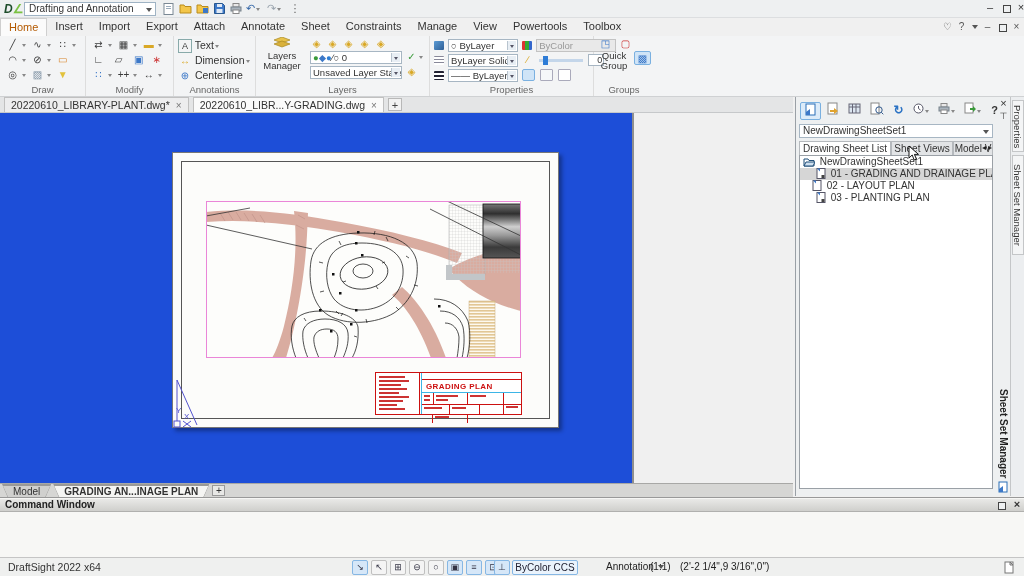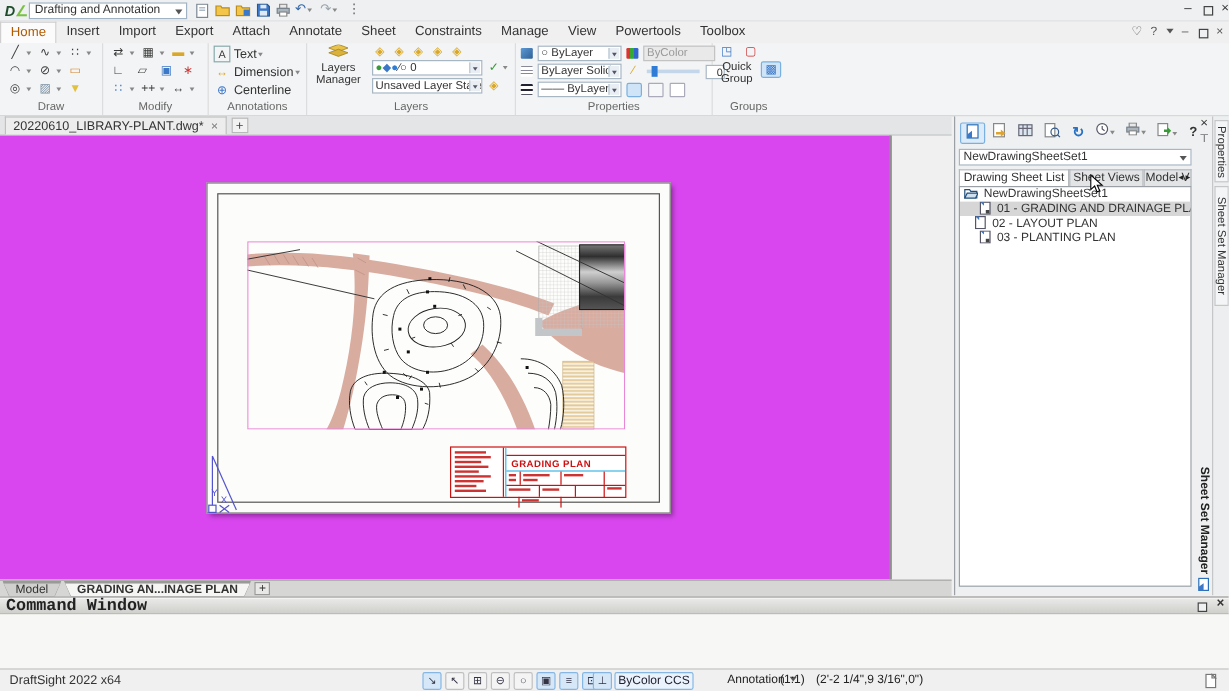--- a/index.html
+++ b/index.html
@@ -57,21 +57,21 @@
 
   
   #doctabs { position:absolute; left:0; top:97px; width:793px; height:16px; background:#e4e5e6; border-bottom:1px solid #c6c8ca; }
   .dtab { float:left; height:15px; line-height:14px; font-size:10.5px; padding:0 6px; border:1px solid #c0c0c0; border-bottom:none; margin-left:4px; background:#ededee; color:#333; white-space:nowrap; }
   .dtab.active { background:#fafafa; }
   .dtab .x { margin-left:6px; color:#777; font-size:10px; }
   .dtab .x::before { content:"×"; }
   #newtab { float:left; width:14px; height:13px; margin:1px 0 0 4px; border:1px solid #b8b8b8; background:#f2f2f2; text-align:center; line-height:12px; font-size:11px; color:#444; }
 
   
-  #canvas { position:absolute; left:0; top:113px; width:743px; height:370px; background:#d946ef; border-right:2px solid #8f8f8f; overflow:hidden; }
+  #canvas { position:absolute; left:0; top:113px; width:634px; height:370px; background:#1d4ed8; border-right:2px solid #8f8f8f; overflow:hidden; }
   #sheet { position:absolute; left:172px; top:39px; width:387px; height:276px; background:#fcfcfa; border:1px solid #777; box-shadow:3px 3px 4px rgba(0,0,0,0.35); }
   #sheet-frame { position:absolute; left:8px; top:8px; right:8px; bottom:8px; border:1px solid #555; }
   #viewport-svg { position:absolute; left:33px; top:48px; }
   #redmark { position:absolute; left:779px; top:96px; width:14px; height:2px; background:#b22222; }
 
   
   #tblock { position:absolute; left:202px; top:219px; width:147px; height:43px; background:#fff; border:1px solid #cc1111; }
   #tb-left { position:absolute; left:0; top:0; width:44px; bottom:0; border-right:1px solid #cc1111; padding-top:1px; }
   .tb-line { height:2px; background:#cc3333; margin:2px 3px 0 3px; }
   #tb-bluev { position:absolute; left:45px; top:0; bottom:0; width:0; border-left:1px solid #3db5e6; }
@@ -107,21 +107,21 @@
   #strip .winbtn { left:1px; width:13px; }
   #vtitle { position:absolute; left:2px; bottom:18px; writing-mode:vertical-rl; font-size:10px; font-weight:bold; color:#222; white-space:nowrap; }
   #vtitle-icon { position:absolute; left:2px; bottom:3px; }
 
   
   #edgestrip { position:absolute; left:1010px; top:97px; width:14px; height:399px; background:#eceef0; border-left:1px solid #c4c6c8; }
   .vtab { position:absolute; left:1px; width:12px; writing-mode:vertical-rl; font-size:9.5px; color:#333; background:#f4f5f6; border:1px solid #c4c6c8; padding:4px 0; text-align:center; white-space:nowrap; }
 
   
   #cmdwin { position:absolute; left:0; top:497px; width:1024px; height:60px; background:#f6f6f4; border-top:1px solid #999; }
-  #cmdheader { position:absolute; left:0; top:1px; width:1024px; height:13px; background:linear-gradient(#e9e9e7,#cfcfcc); border-bottom:1px solid #b0b0ae; font-size:14px; font-weight:bold; line-height:12px; padding-left:5px; color:#222;font-family:Liberation Mono, monospace; }
+  #cmdheader { position:absolute; left:0; top:1px; width:1024px; height:13px; background:linear-gradient(#e9e9e7,#cfcfcc); border-bottom:1px solid #b0b0ae; font-size:10px; font-weight:bold; line-height:12px; padding-left:5px; color:#222; }
   #cmdheader .winbtn { top:0; height:12px; line-height:10px; }
 
   
   #statusbar { position:absolute; left:0; top:557px; width:1024px; height:19px; background:#eff0ef; border-top:1px solid #c5c5c5; font-size:10.5px; }
   #sb-app { position:absolute; left:8px; top:3px; color:#333; }
   .sbicon { position:absolute; top:2px; width:16px; height:15px; border:1px solid #c0c0c0; background:#f4f4f4; border-radius:2px; text-align:center; line-height:13px; font-size:9px; color:#334; }
   .sbicon.on { background:#d6e7f8; border-color:#86b7e4; }
   #sb-dccs { position:absolute; left:512px; top:2px; width:66px; height:15px; border:1px solid #86b7e4; background:#eaf3fc; border-radius:2px; text-align:center; line-height:13px; font-size:10px; color:#223; }
   #sb-anno { position:absolute; left:584px; top:2px; width:60px; height:15px; line-height:14px; font-size:10px; color:#222; padding-left:2px;margin-left:20px; }
   #sb-anno .caret { margin-left:4px; }
@@ -297,21 +297,21 @@
       </div>
       <div class="rlabel">Layers</div>
     </div>
 
     <div class="rsec" style="left:430px;width:164px">
       <div style="padding:2px 0 0 3px">
         <div class="rrow">
           <span class="pbox" style="background:linear-gradient(135deg,#5b9bd5,#2f5f96)"></span>
           <span class="rcombo" style="width:70px;padding-right:11px"><span>○ </span><span>ByLayer</span><span class="cbar"></span></span>
           <span class="pbox" style="background:linear-gradient(90deg,#d33 33%,#3a3 33%,#3a3 66%,#36c 66%)"></span>
-          <span class="rcombo disabled" style="width:60px"><span>ByColor</span></span>
+          <span class="rcombo disabled" style="width:80px"><span>ByColor</span></span>
         </div>
         <div class="rrow">
           <span class="pbox" style="background:repeating-linear-gradient(#889 0 1px,#fff 1px 3px)"></span>
           <span class="rcombo" style="width:70px;padding-right:11px"><span>ByLayer</span> <span>Solid</span><span class="cbar"></span></span>
           <span class="ic sm gold">∕</span>
           <span class="slidertrack"><span class="sliderthumb"></span></span>
           <span class="valbox">0</span>
         </div>
         <div class="rrow">
           <span class="pbox" style="background:repeating-linear-gradient(#223 0 2px,#fff 2px 4px)"></span>
@@ -330,20 +330,21 @@
         <span class="ic red">▢</span><br>
         <span style="display:inline-block;width:34px;font-size:9.5px;line-height:10px;text-align:center;vertical-align:top">Quick Group</span>
         <span class="ic activeicon blue">▩</span>
       </div>
       <div class="rlabel">Groups</div>
     </div>
   </div>
 
   <div id="doctabs">
     <span class="dtab"><span>20220610_LIBRARY-PLANT.dwg*</span><span class="x"></span></span>
+    <span class="dtab active"><span>20220610_LIBR...Y-GRADING.dwg</span><span class="x"></span></span>
     <span id="newtab">+</span>
   </div>
 
   <div id="canvas">
     <div id="sheet">
       <div id="sheet-frame"></div>
 
       <svg id="viewport-svg" width="315" height="157" viewBox="0 0 315 157">
         <defs>
           <pattern id="pgrid" width="3" height="3" patternUnits="userSpaceOnUse">

